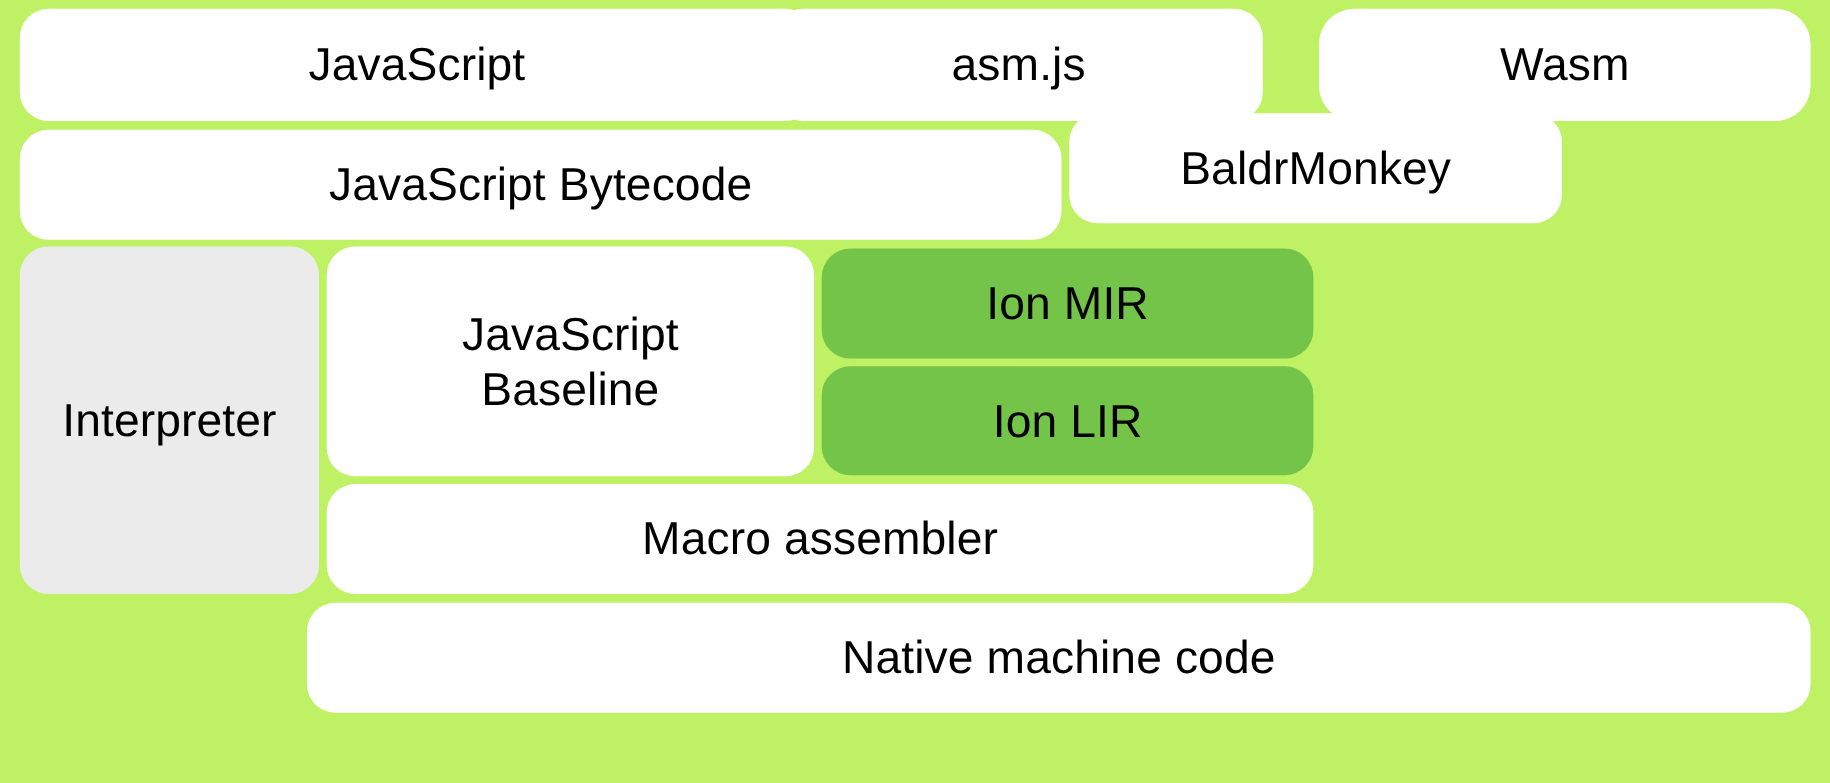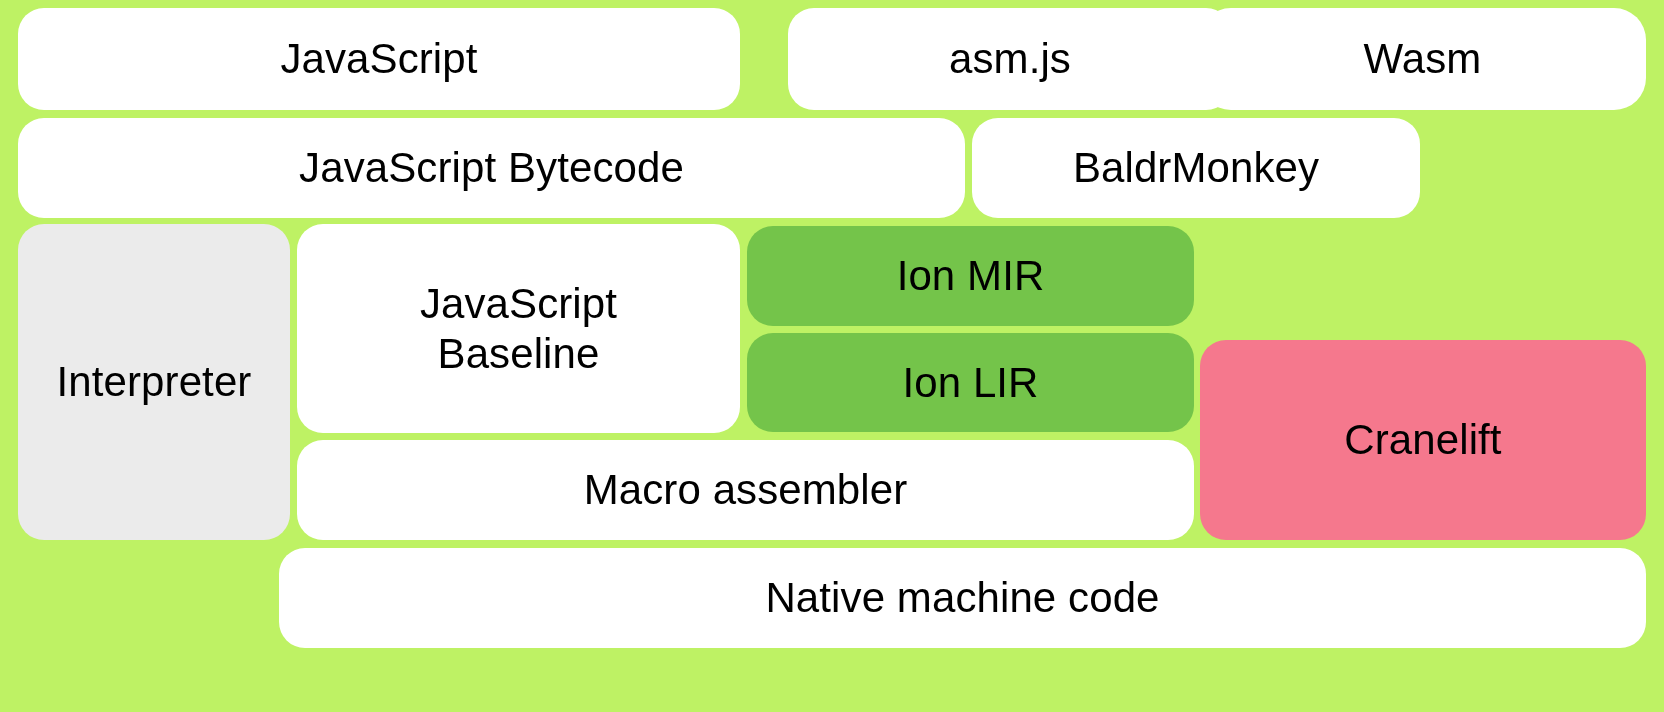--- a/index.html
+++ b/index.html
@@ -39,36 +39,35 @@
   .node.green  { background: #74c44a; }
   .node.pink   { background: #f5788d; }
 </style>
 </head>
 <body>
 
 <div id="stage">
 
   <div class="node" style="left:18px; top:8px; width:722px; height:102px;">JavaScript</div>
 
-  <div class="node" style="left:788px; top:8px; width:444px; height:102px;text-align:right;">asm.js</div>
+  <div class="node" style="left:704px; top:8px; width:444px; height:102px;text-align:right;">asm.js</div>
 
   <div class="node" style="left:1199px; top:8px; width:447px; height:102px;border-radius:32px;">Wasm</div>
 
   <div class="node" style="left:18px; top:118px; width:947px; height:100px;">JavaScript Bytecode</div>
 
-  <div class="node" style="left:972px; top:118px; width:448px; height:100px;">BaldrMonkey</div>
+  <div class="node" style="left:972px; top:103px; width:448px; height:100px;">BaldrMonkey</div>
 
   <div class="node gray" style="left:18px; top:224px; width:272px; height:316px;">Interpreter</div>
 
   <div class="node" style="left:297px; top:224px; width:443px; height:209px;">JavaScript
 Baseline</div>
 
   <div class="node green" style="left:747px; top:226px; width:447px; height:100px;">Ion MIR</div>
 
   <div class="node" style="left:297px; top:440px; width:897px; height:100px;">Macro assembler</div>
 
   <div class="node green" style="left:747px; top:333px; width:447px; height:99px;">Ion LIR</div>
 
-  <div class="node pink" style="left:1200px; top:340px; width:446px; height:200px;">Cranelift</div>
 
   <div class="node" style="left:279px; top:548px; width:1367px; height:100px;">Native machine code</div>
 
 </div>
 
 </body></html>

